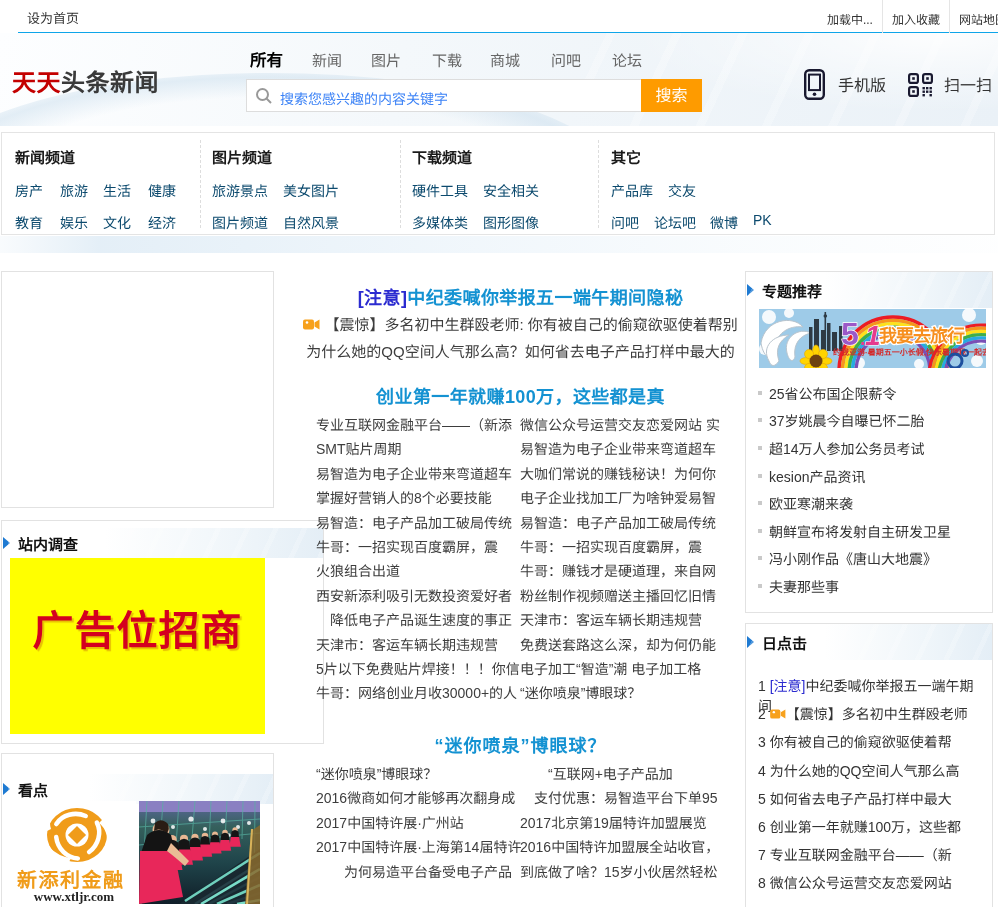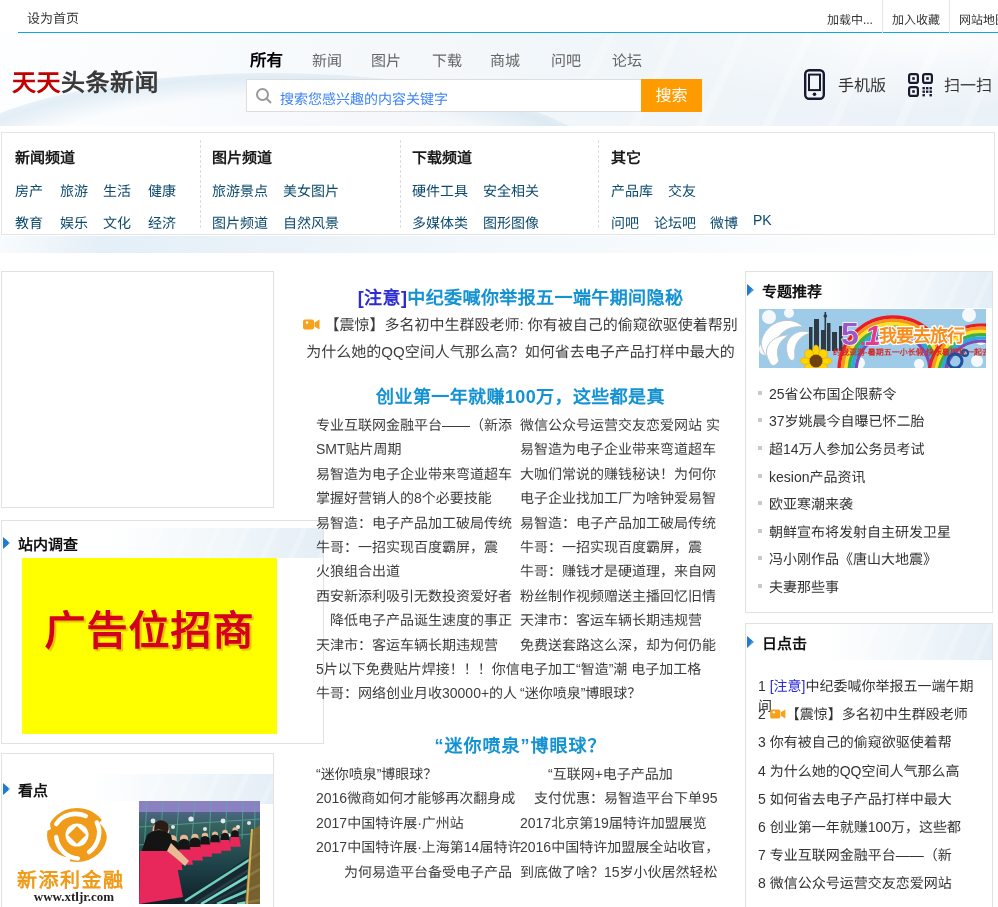--- a/index.html
+++ b/index.html
@@ -36,21 +36,21 @@
 
 .box{background:#fff;border:1px solid #e2e2e2;}
 .bhead{position:relative;height:30px;display:flex;align-items:center;background:linear-gradient(to right,#fff 32%,#f0f6fa 72%,#e4eef6 100%);}
 .bhead:after{content:"";position:absolute;left:0;top:0;right:0;bottom:0;background:repeating-linear-gradient(115deg,rgba(255,255,255,0) 0 12px,rgba(255,255,255,.22) 12px 17px,rgba(255,255,255,0) 17px 26px);}
 .tri{width:0;height:0;border-left:7px solid #1e7ad2;border-top:6px solid transparent;border-bottom:6px solid transparent;margin:0 8px 0 1px;}
 .btitle{font-size:15px;font-weight:bold;color:#111;z-index:2;}
 
 #lbox1{left:1px;top:271px;width:273px;height:237px;}
 #lbox2{left:1px;top:520px;width:323px;height:224px;}
 #lbox2 .bhead{margin-top:7px;}
-#adyellow{position:absolute;left:8px;top:37px;width:255px;height:176px;background:#ffff00;display:flex;align-items:center;justify-content:center;margin-left:12px;}
+#adyellow{position:absolute;left:8px;top:37px;width:255px;height:176px;background:#ffff00;display:flex;align-items:center;justify-content:center;}
 #adyellow span{font-size:41px;white-space:nowrap;font-weight:bold;color:#d4001f;letter-spacing:1px;margin-top:-38px;text-shadow:2px 2px 1px rgba(160,0,20,.25);}
 #lbox3{left:1px;top:753px;width:273px;height:170px;}
 #lbox3 .bhead{margin-top:20px;}
 
 #center{left:274px;top:271px;width:493px;height:636px;}
 .chead{position:absolute;width:100%;text-align:center;font-size:18px;font-weight:bold;color:#1492d2;white-space:nowrap;letter-spacing:0.4px;}
 .cpara{position:absolute;width:100%;text-align:center;font-size:15px;color:#3d3d3d;line-height:26.5px;}
 .clist{position:absolute;font-size:14px;color:#3d3d3d;line-height:24.4px;white-space:nowrap;}
 
 #rbox1{left:745px;top:271px;width:248px;height:342px;}

